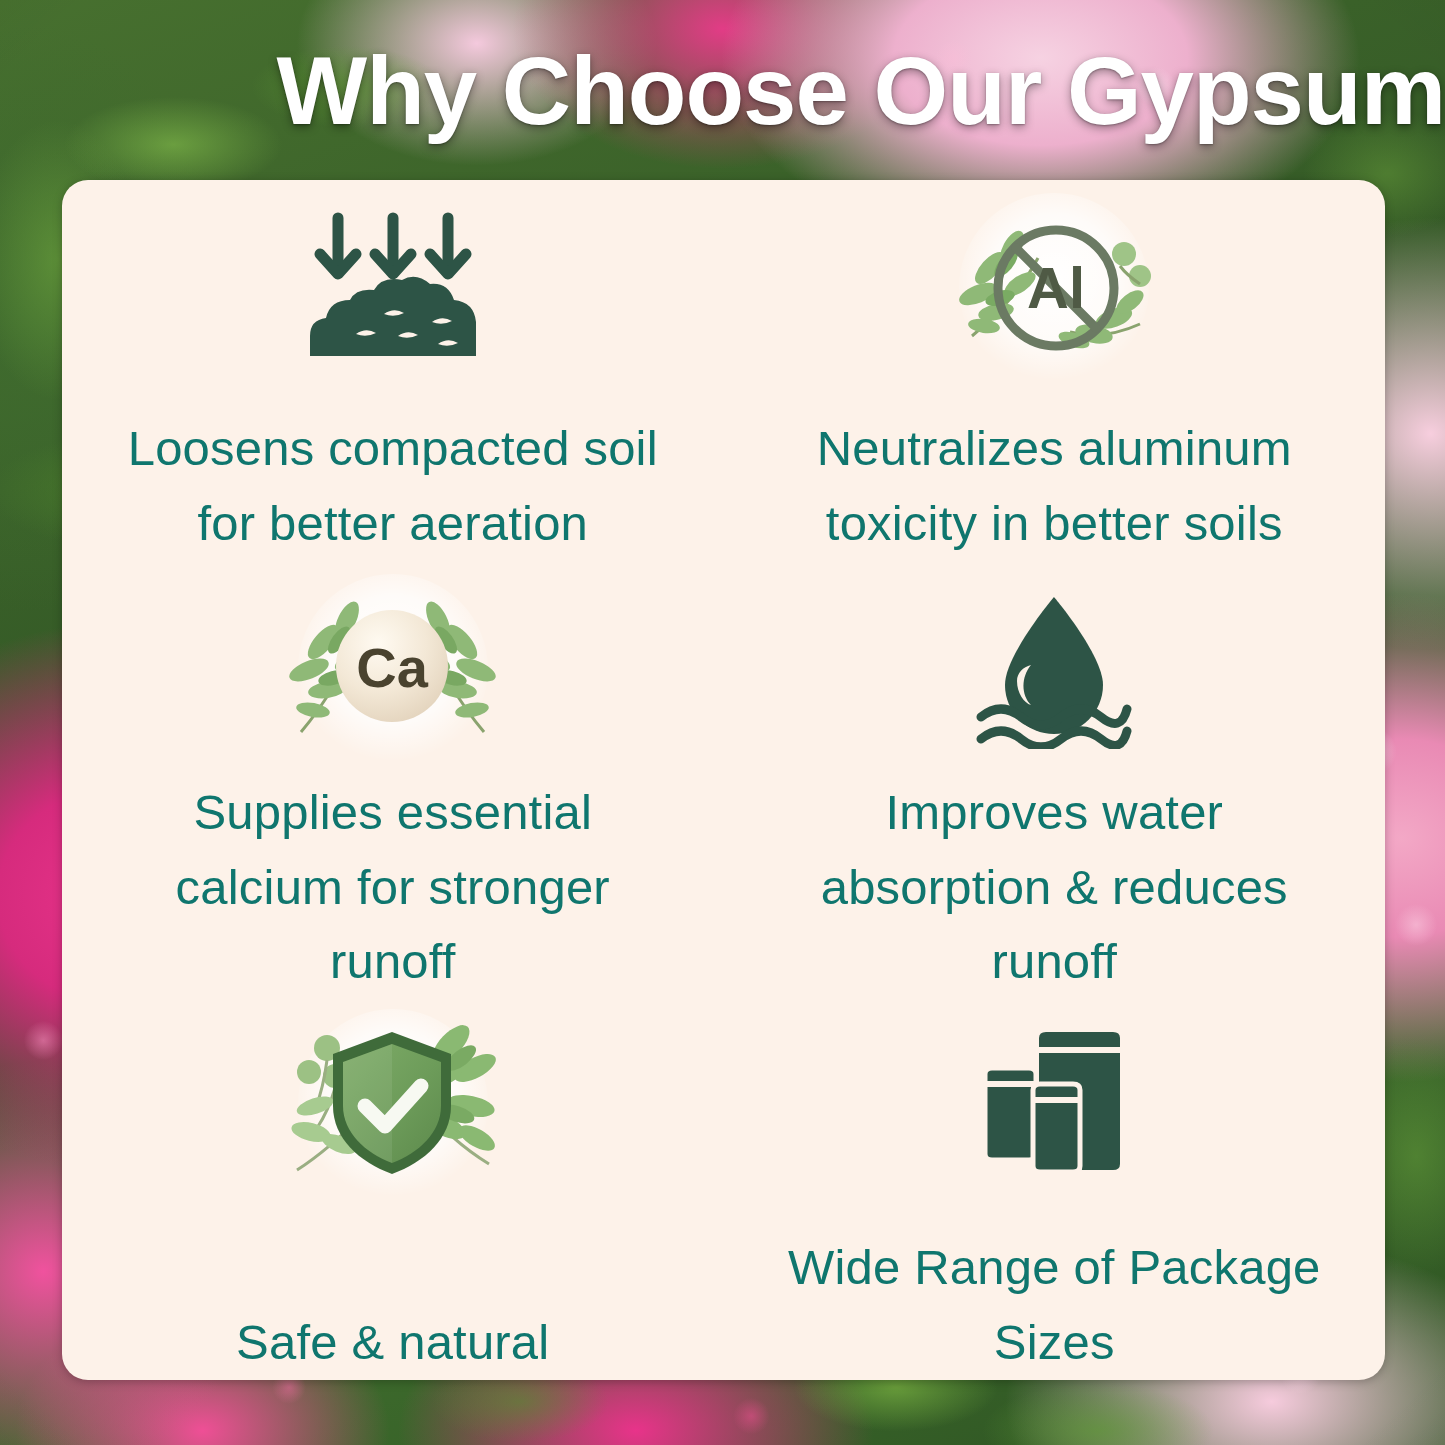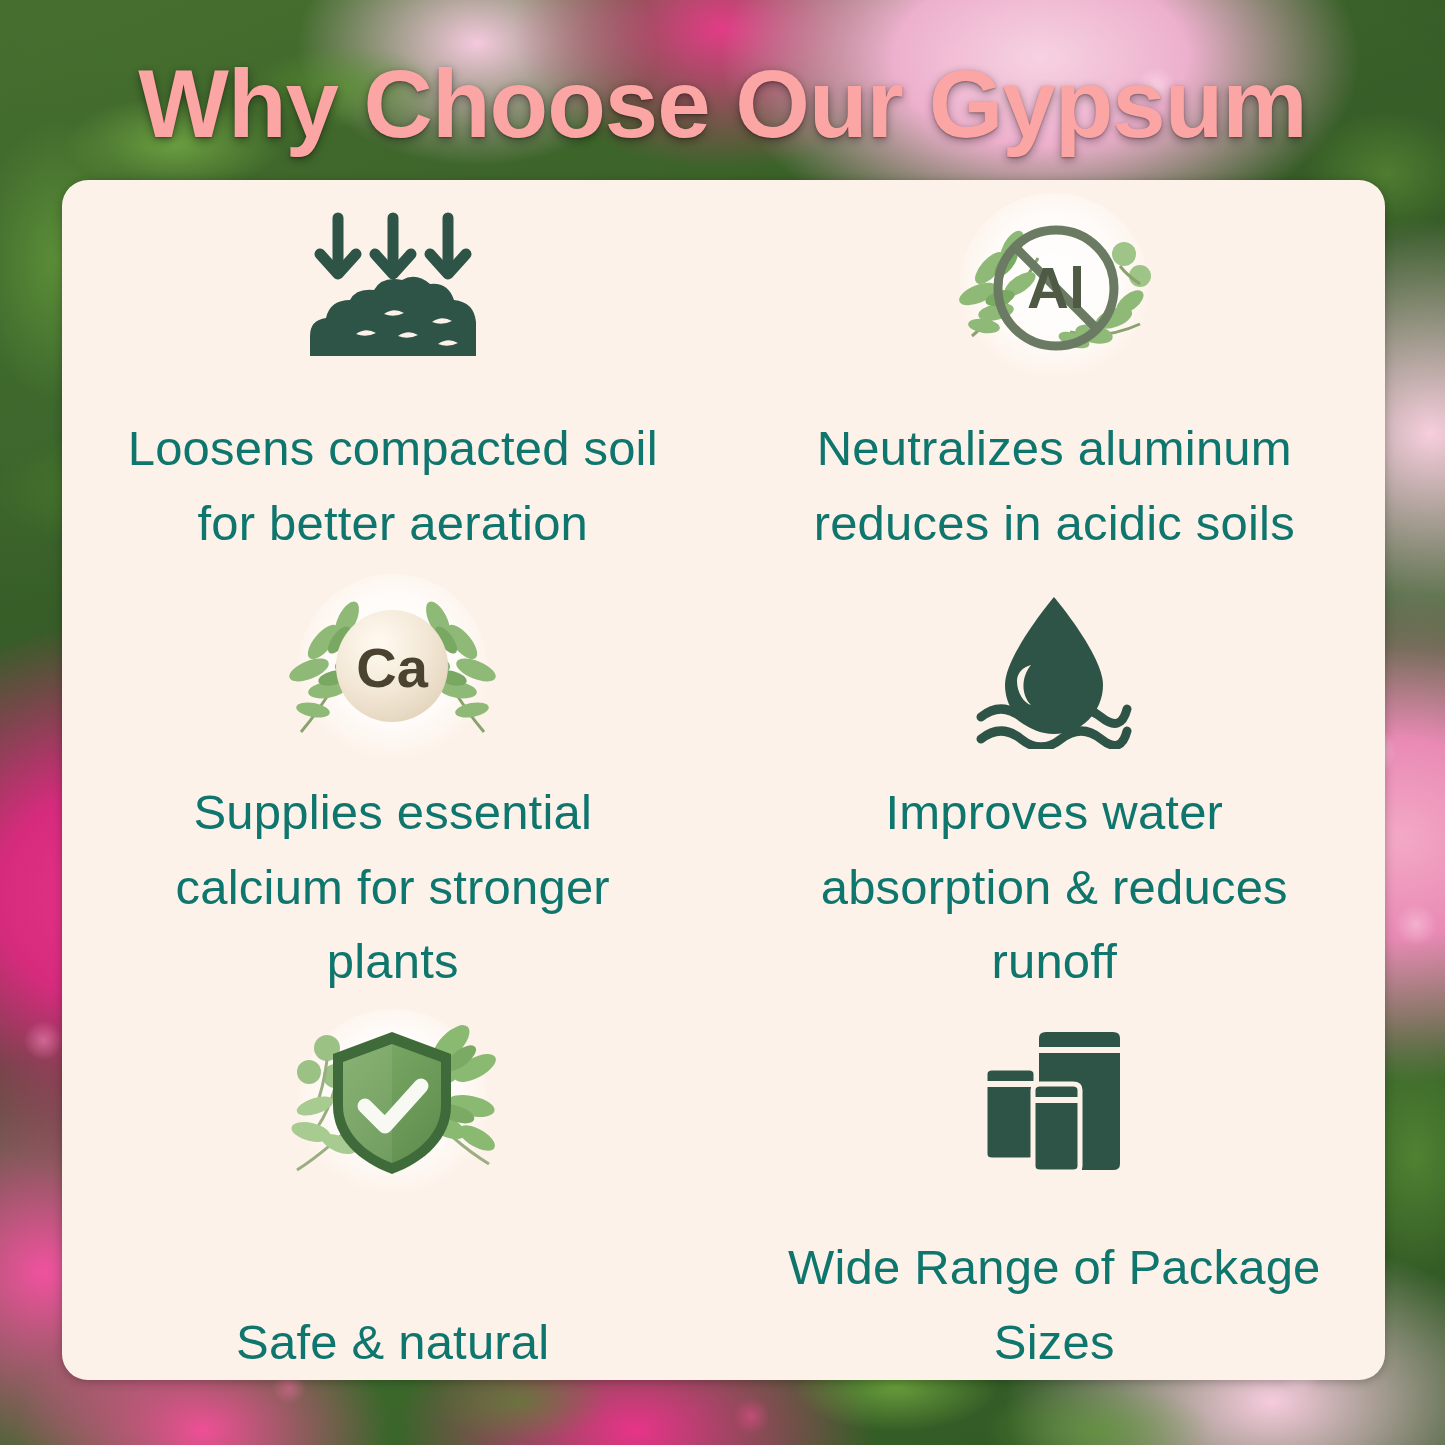--- a/index.html
+++ b/index.html
@@ -55,24 +55,24 @@
       radial-gradient(circle 28px at 80% 6%, rgba(255,226,240,.6) 0%, rgba(255,226,240,0) 70%),
       radial-gradient(circle 26px at 66% 4%, rgba(249,190,216,.55) 0%, rgba(249,190,216,0) 70%),
       radial-gradient(circle 30px at 90% 95%, rgba(253,214,231,.6) 0%, rgba(253,214,231,0) 70%),
       radial-gradient(circle 26px at 52% 98%, rgba(240,80,146,.5) 0%, rgba(240,80,146,0) 70%),
       radial-gradient(circle 24px at 20% 96%, rgba(246,110,166,.5) 0%, rgba(246,110,166,0) 70%);
   }
   .bg-vig{background:radial-gradient(ellipse 120% 120% at 50% 50%, rgba(0,0,0,0) 55%, rgba(0,0,0,.22) 100%);}
 
   
   .title{
-    position:absolute;left:0;right:0;top:49px;
-    text-align:center;
+    position:absolute;left:0;right:0;top:36px;
+    text-align:right;
     font-size:96px;font-weight:bold;letter-spacing:-1px;
-    color:#fca5a5;
+    color:#ffffff;
     text-shadow:0 3px 10px rgba(0,0,0,.38), 0 1px 2px rgba(0,0,0,.3);
     white-space:nowrap;
   }
 
   
   .card{
     position:absolute;left:62px;top:180px;width:1323px;height:1200px;
     background:#fdf2e9;
     border-radius:26px;
     box-shadow:0 2px 10px rgba(0,0,0,.25);
@@ -189,21 +189,21 @@
                 <circle cx="186" cy="70" r="11"></circle>
               </g>
               <path d="M166 60 C172 68 180 74 186 78" stroke="#8aa36e" stroke-width="3" fill="none"></path>
             </g>
 
             <circle cx="102" cy="82" r="58" fill="none" stroke="#6b7a63" stroke-width="9"></circle>
             <path d="M62 42 L142 122" stroke="#6b7a63" stroke-width="9" stroke-linecap="round"></path>
             <text x="102" y="102" text-anchor="middle" font-family="Liberation Sans, sans-serif" font-size="58" font-weight="bold" fill="#4f5a45">Al</text>
           </svg>
         </div>
-        <div class="feat-text">Neutralizes aluminum reduces in acidic soils</div>
+        <div class="feat-text">Neutralizes aluminum toxicity in better soils</div>
       </div>
 
       <div class="cell r2">
         <div class="icon-wrap soft-halo">
           <svg width="215" height="165" viewBox="0 0 215 165">
 
             <g>
               <path d="M16 146 C38 120 60 84 76 44" stroke="#8aa36e" stroke-width="3" fill="none"></path>
               <g fill="#8fb977">
                 <ellipse cx="38" cy="56" rx="21" ry="9" transform="rotate(-50 38 56)"></ellipse>
@@ -239,21 +239,21 @@
               <radialGradient id="calcSphere" cx="38%" cy="30%" r="78%">
                 <stop offset="0%" stop-color="#fffaf1"></stop>
                 <stop offset="55%" stop-color="#f3e8d6"></stop>
                 <stop offset="100%" stop-color="#e2d2bb"></stop>
               </radialGradient>
             </defs>
             <circle cx="107" cy="80" r="56" fill="url(#calcSphere)"></circle>
             <text x="107" y="101" text-anchor="middle" font-family="Liberation Sans, sans-serif" font-size="56" font-weight="bold" fill="#4a432f">Ca</text>
           </svg>
         </div>
-        <div class="feat-text">Supplies essential calcium for stronger plants</div>
+        <div class="feat-text">Supplies essential calcium for stronger runoff</div>
       </div>
 
       <div class="cell r2">
         <div class="icon-wrap">
           <svg width="170" height="160" viewBox="0 0 170 160">
             <path d="M85 8 C85 8 134 66 134 96 a49 49 0 0 1 -98 0 C36 66 85 8 85 8 Z" fill="#2d5446"></path>
             <path d="M62 76 C52 88 52 106 62 116 C55 114 48 104 48 92 C48 84 54 78 62 76 Z" fill="#fdf2e9"></path>
             <g stroke="#2d5446" stroke-width="9" stroke-linecap="round" fill="none">
               <path d="M12 128 q20 -16 40 0 t40 0 t40 0 t26 -8"></path>
               <path d="M12 150 q20 -16 40 0 t40 0 t40 0 t26 -8"></path>

